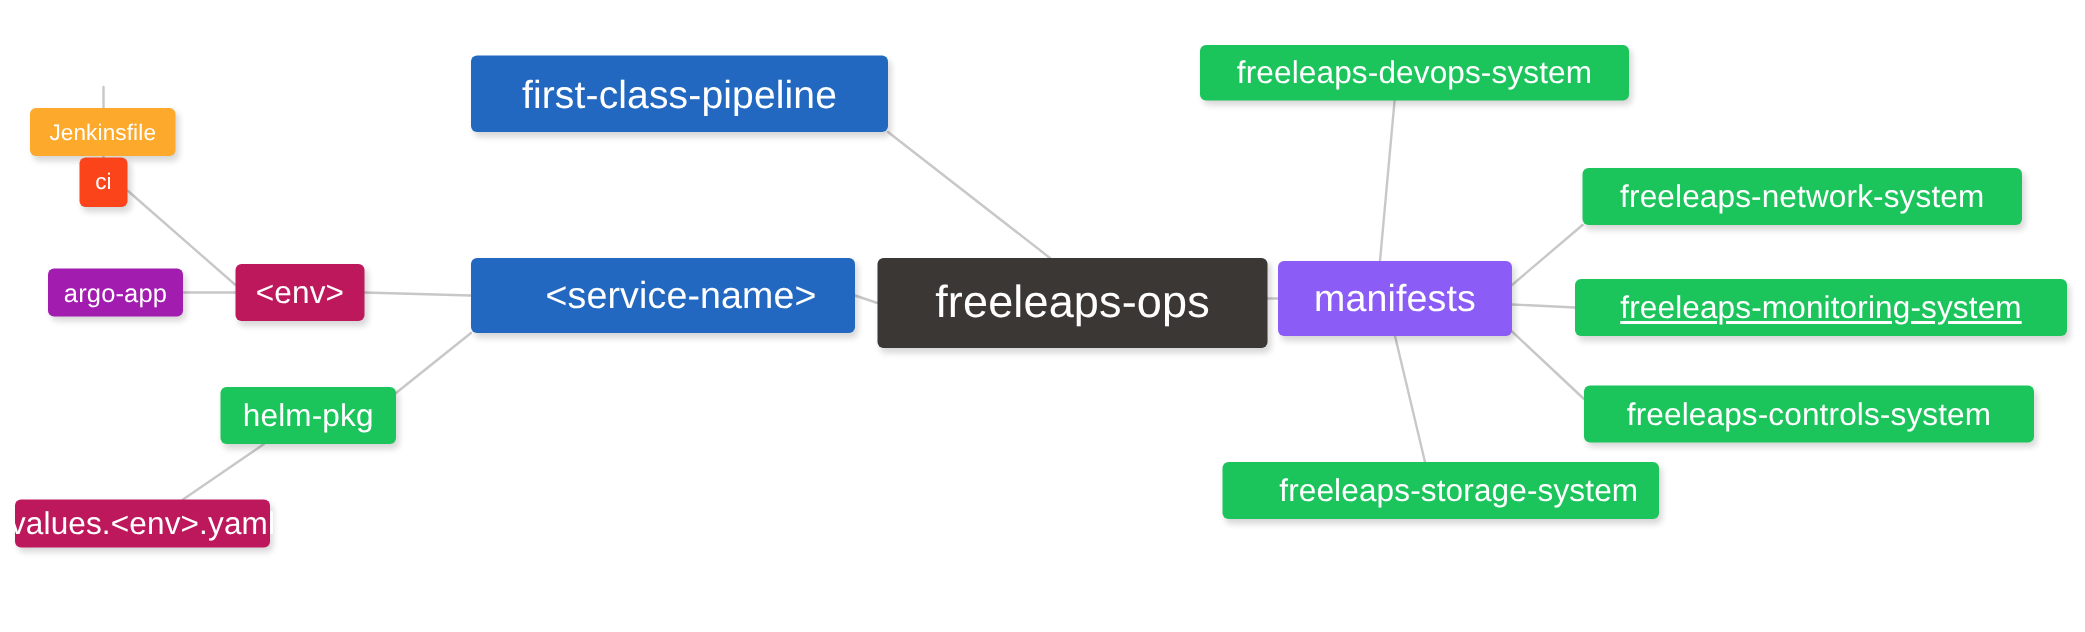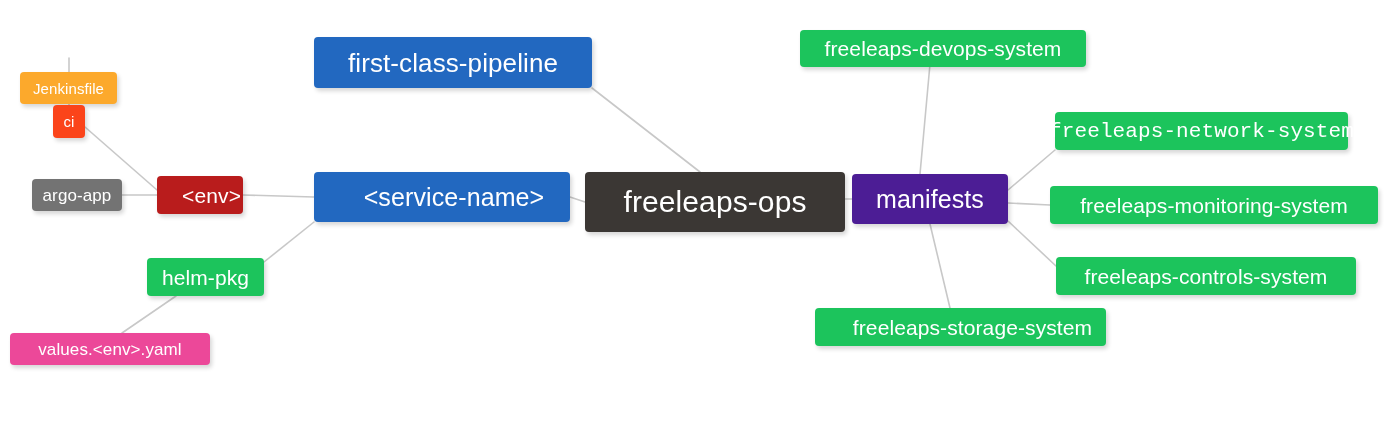--- a/index.html
+++ b/index.html
@@ -69,48 +69,48 @@
   <div id="node-layer">
       <div class="mm-node" style="left: 585px; top: 172px; width: 260px; height: 60px; background: rgb(59, 55, 52); font-size: 30px;">
         <span class="mm-label">freeleaps-ops</span>
       </div>
       <div class="mm-node" style="left: 314px; top: 172px; width: 256px; height: 50px; background: rgb(34, 104, 192); font-size: 25px; padding-left: 24px;">
         <span class="mm-label">&lt;service-name&gt;</span>
       </div>
       <div class="mm-node" style="left: 314px; top: 37px; width: 278px; height: 51px; background: rgb(34, 104, 192); font-size: 26px;">
         <span class="mm-label">first-class-pipeline</span>
       </div>
-      <div class="mm-node" style="left: 852px; top: 174px; width: 156px; height: 50px; background: #4c1d95; font-size: 25px;">
+      <div class="mm-node" style="left: 852px; top: 174px; width: 156px; height: 50px; background: #8b5cf6; font-size: 25px;">
         <span class="mm-label">manifests</span>
       </div>
-      <div class="mm-node" style="left: 157px; top: 176px; width: 86px; height: 38px; background: #b91c1c; font-size: 21px; justify-content: flex-end;">
+      <div class="mm-node" style="left: 157px; top: 176px; width: 86px; height: 38px; background: #be185d; font-size: 21px;">
         <span class="mm-label">&lt;env&gt;</span>
       </div>
       <div class="mm-node" style="left: 147px; top: 258px; width: 117px; height: 38px; background: rgb(28, 196, 92); font-size: 21px;">
         <span class="mm-label">helm-pkg</span>
       </div>
       <div class="mm-node" style="left: 20px; top: 26px; width: 97px; height: 32px; background: rgb(252, 169, 44); font-size: 15px; margin-top: 46px;">
         <span class="mm-label">Jenkinsfile</span>
       </div>
       <div class="mm-node" style="left: 53px; top: 105px; width: 32px; height: 33px; background: rgb(251, 68, 26); font-size: 15px; align-items: center;">
         <span class="mm-label">ci</span>
       </div>
-      <div class="mm-node" style="left: 32px; top: 179px; width: 90px; height: 32px; background: #737373; font-size: 17px;">
+      <div class="mm-node" style="left: 32px; top: 179px; width: 90px; height: 32px; background: #a21caf; font-size: 17px;">
         <span class="mm-label">argo-app</span>
       </div>
-      <div class="mm-node" style="left: 10px; top: 333px; width: 200px; height: 32px; background: #ec4899; font-size: 17px;">
+      <div class="mm-node" style="left: 10px; top: 333px; width: 170px; height: 32px; background: #be185d; font-size: 21px;">
         <span class="mm-label">values.&lt;env&gt;.yaml</span>
       </div>
       <div class="mm-node" style="left: 800px; top: 30px; width: 286px; height: 37px; background: rgb(28, 196, 92); font-size: 21px;">
         <span class="mm-label">freeleaps-devops-system</span>
       </div>
-      <div class="mm-node" style="left: 1055px; top: 112px; width: 293px; height: 38px; background: rgb(28, 196, 92); font-size: 21px; font-family: Liberation Mono, monospace;">
+      <div class="mm-node" style="left: 1055px; top: 112px; width: 293px; height: 38px; background: rgb(28, 196, 92); font-size: 21px;">
         <span class="mm-label">freeleaps-network-system</span>
       </div>
-      <div class="mm-node" style="left: 1050px; top: 186px; width: 328px; height: 38px; background: rgb(28, 196, 92); font-size: 21px;">
+      <div class="mm-node" style="left: 1050px; top: 186px; width: 328px; height: 38px; background: rgb(28, 196, 92); font-size: 21px; text-decoration: underline;">
         <span class="mm-label">freeleaps-monitoring-system</span>
       </div>
       <div class="mm-node" style="left: 1056px; top: 257px; width: 300px; height: 38px; background: rgb(28, 196, 92); font-size: 21px;">
         <span class="mm-label">freeleaps-controls-system</span>
       </div>
       <div class="mm-node" style="left: 815px; top: 308px; width: 291px; height: 38px; background: rgb(28, 196, 92); font-size: 21px; padding-left: 24px;">
         <span class="mm-label">freeleaps-storage-system</span>
       </div>
     </div>
 </div>

